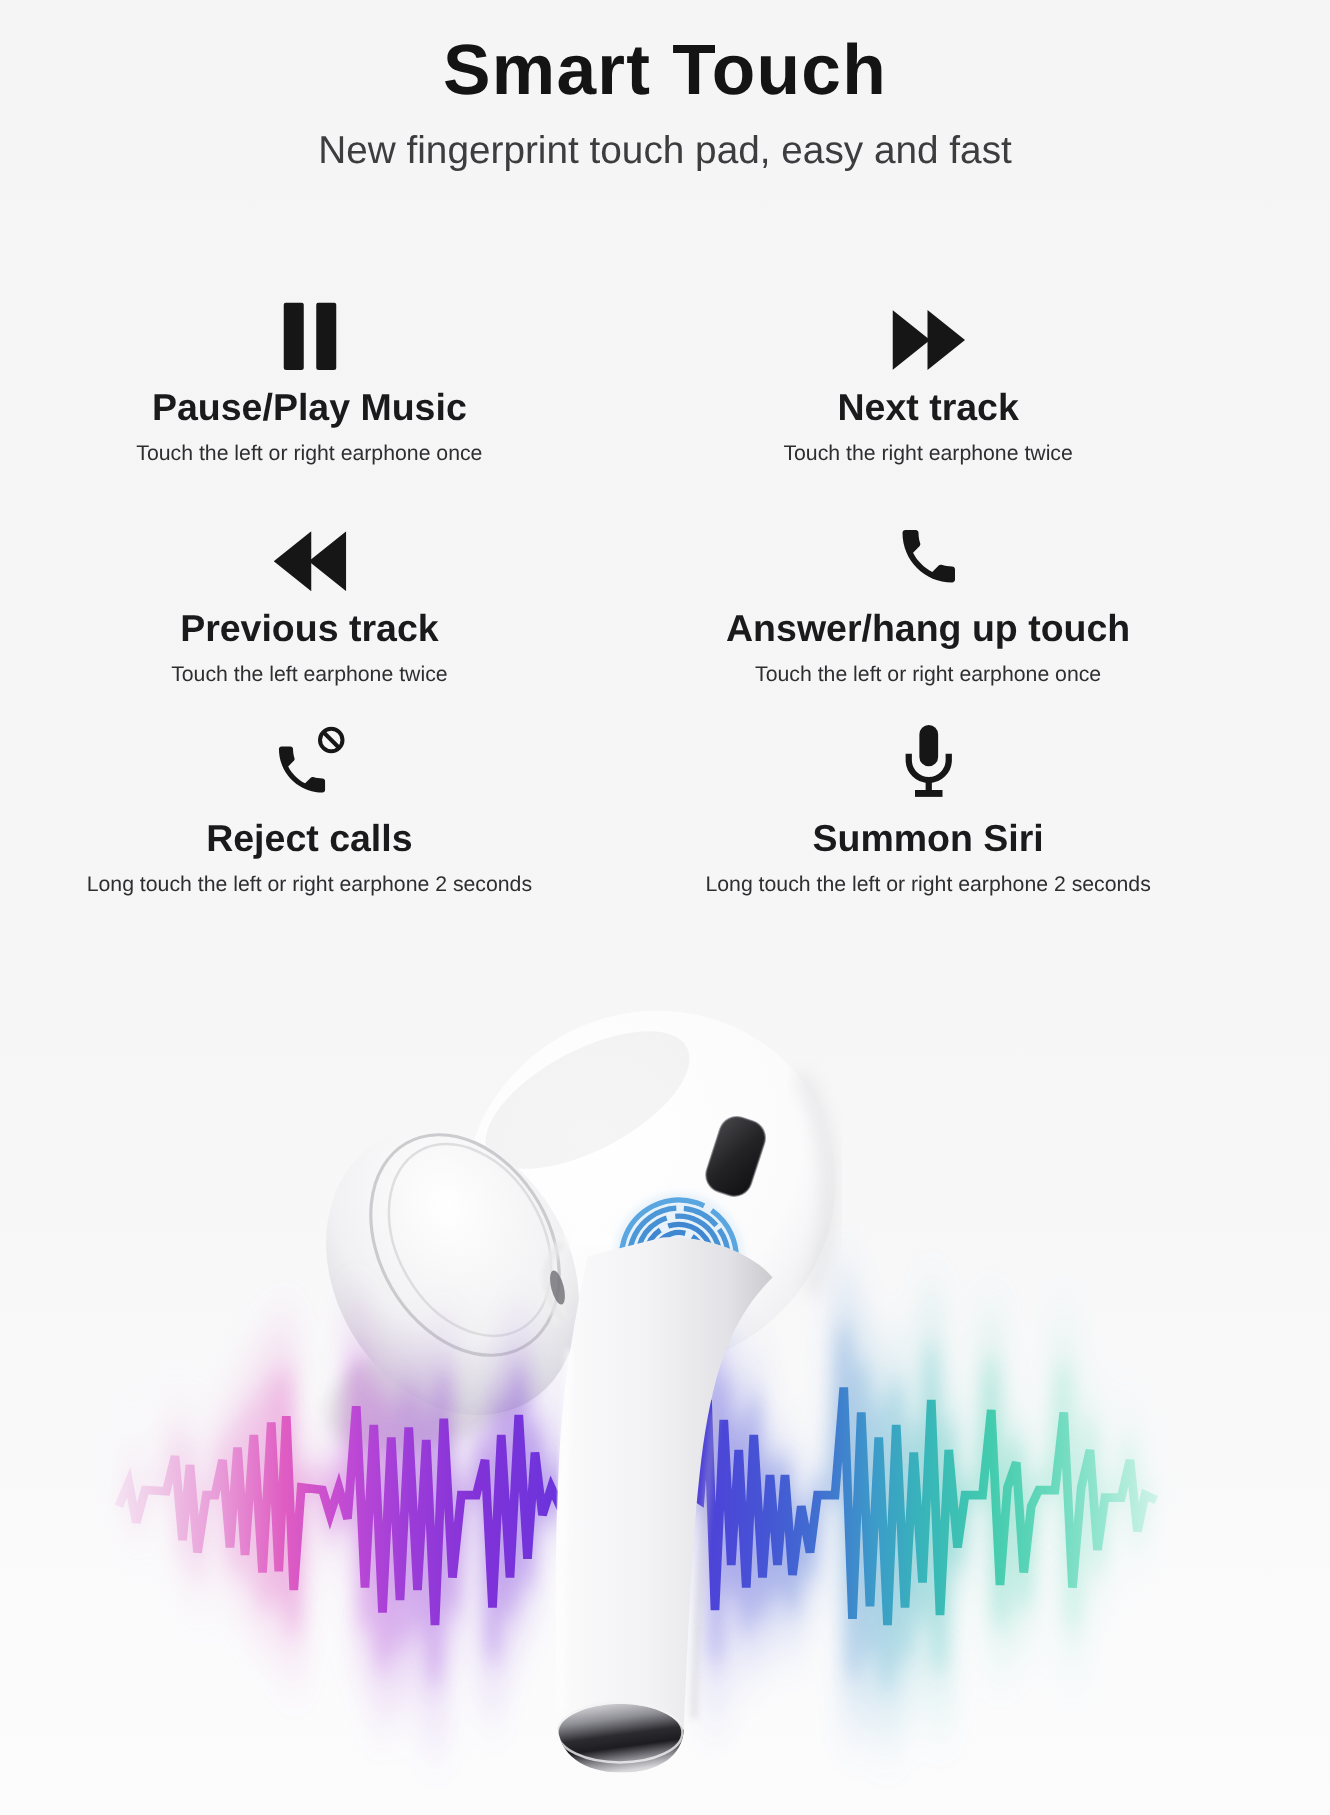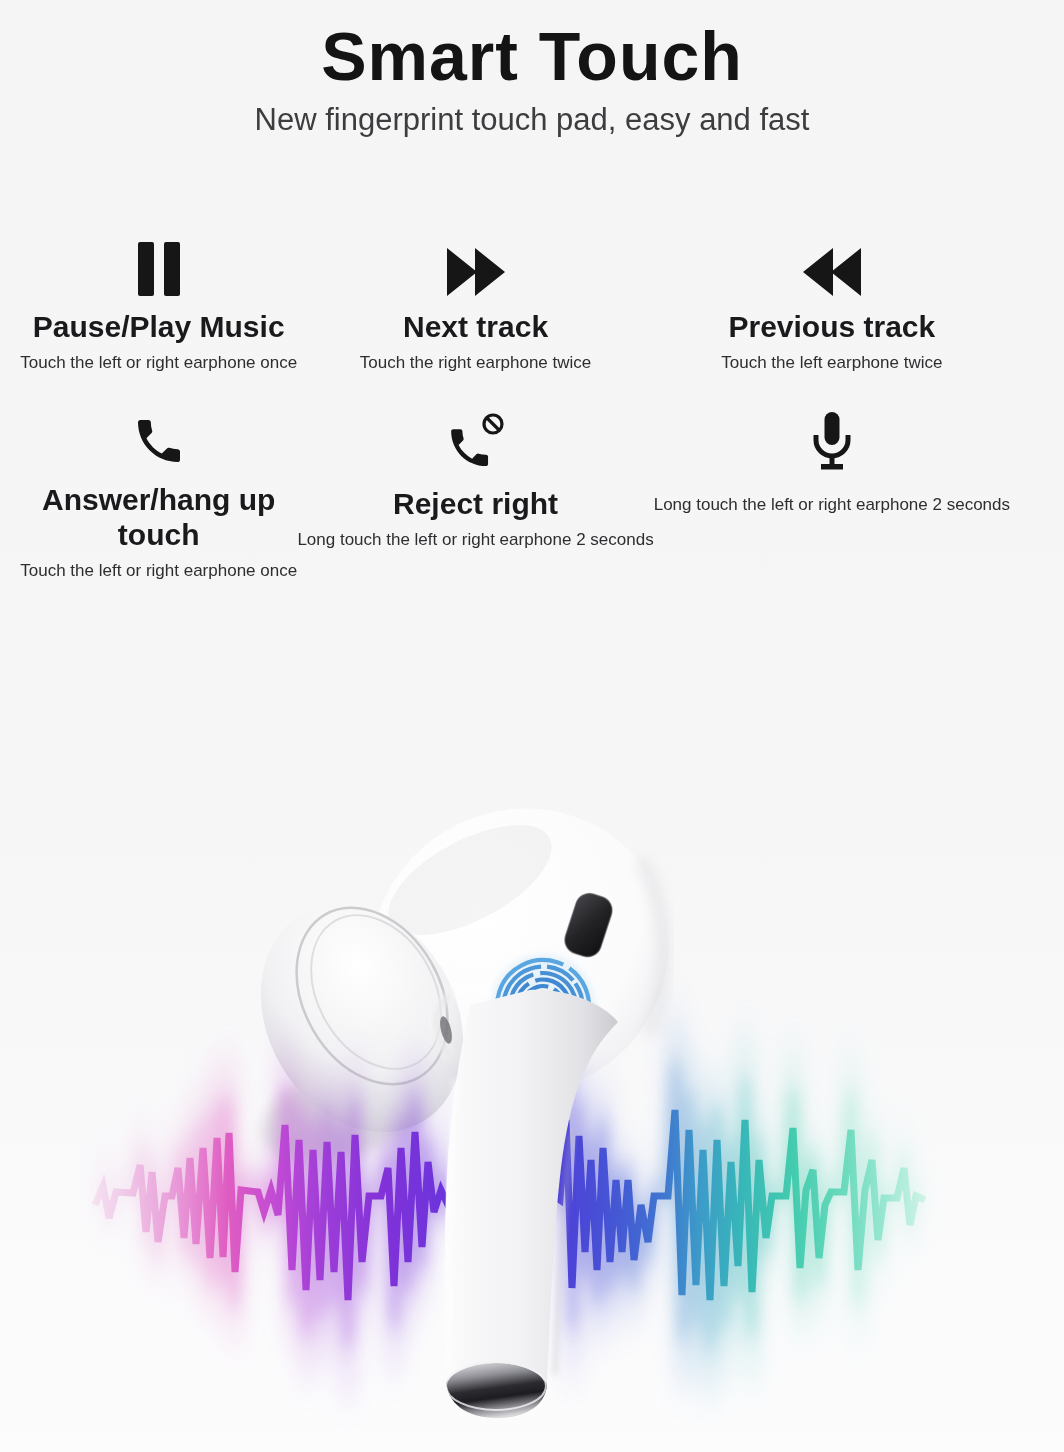--- a/index.html
+++ b/index.html
@@ -9,30 +9,29 @@
     margin:0 auto;
     background:linear-gradient(180deg,#f5f5f6 0%,#f6f6f7 55%,#fcfcfd 100%);
     overflow:hidden;
     font-family:"Liberation Sans",sans-serif;
     color:#1c1c1e;
   }
   
   .header{position:absolute;top:0;left:0;right:0;text-align:center;z-index:3;}
   .page-title{
     margin:20px 0 8px;
-    font-size:68px;line-height:72px;font-weight:700;
+    font-size:57px;line-height:72px;font-weight:700;
     letter-spacing:1px;color:#141414;text-align:center;
   }
   .subtitle{margin:0;font-size:31px;line-height:39px;font-weight:400;color:#3d3d40;}
   
   .features{
     position:absolute;top:236px;left:0;width:990px;z-index:3;
-    display:grid;grid-template-columns:1fr 1fr 1fr;grid-template-rows:177px 168px 175px;
+    display:grid;grid-template-columns:1fr 1fr;grid-template-rows:177px 168px 175px;
     justify-items:center;
-    padding-left:20px;
   }
   .feature{display:flex;flex-direction:column;align-items:center;text-align:center;width:100%;}
   .icon-box{height:60px;display:flex;align-items:flex-end;justify-content:center;margin-bottom:13px;}
   .feature-title{margin:0;font-size:30px;line-height:35px;font-weight:700;color:#1a1a1c;}
   .feature-caption{margin:6px 0 0;font-size:17px;line-height:26px;color:#2e2e30;white-space:nowrap;}
   .icon-svg{display:block;}
   
   .illustration{position:absolute;top:0;left:0;width:1064px;height:1452px;z-index:1;}
 </style>
 </head>
@@ -215,30 +214,31 @@
         <svg class="icon-svg" width="62" height="60" viewBox="0 0 62 60">
           <g transform="translate(0,10) scale(2.05)">
             <path fill="#161616" d="M6.62 10.79c1.44 2.83 3.76 5.14 6.59 6.59l2.2-2.2c.27-.27.67-.36 1.02-.24 1.12.37 2.33.57 3.57.57.55 0 1 .45 1 1V20c0 .55-.45 1-1 1-9.39 0-17-7.61-17-17 0-.55.45-1 1-1h3.5c.55 0 1 .45 1 1 0 1.25.2 2.45.57 3.57.11.35.03.74-.25 1.02l-2.2 2.2z"></path>
           </g>
           <g stroke="#161616" stroke-width="3.2" fill="none">
             <circle cx="48" cy="11" r="9"></circle>
             <line x1="42" y1="5" x2="54" y2="17"></line>
           </g>
         </svg>
       </div>
-      <h2 class="feature-title">Reject right</h2>
+      <h2 class="feature-title">Reject calls</h2>
       <p class="feature-caption">Long touch the left or right earphone 2 seconds</p>
     </div>
 
     <div class="feature">
       <div class="icon-box">
         <svg class="icon-svg" width="48" height="61" viewBox="0 0 48 61">
           <rect x="16.5" y="0" width="15" height="33" rx="7.5" fill="#161616"></rect>
           <path d="M8,23 v5 a16,16 0 0 0 32,0 v-5" fill="none" stroke="#161616" stroke-width="5"></path>
           <line x1="24" y1="44" x2="24" y2="52" stroke="#161616" stroke-width="5"></line>
           <rect x="13" y="52" width="22" height="5.5" fill="#161616"></rect>
         </svg>
       </div>
+      <h2 class="feature-title">Summon Siri</h2>
       <p class="feature-caption">Long touch the left or right earphone 2 seconds</p>
     </div>
 
   </section>
 </div>
 
 </body></html>

